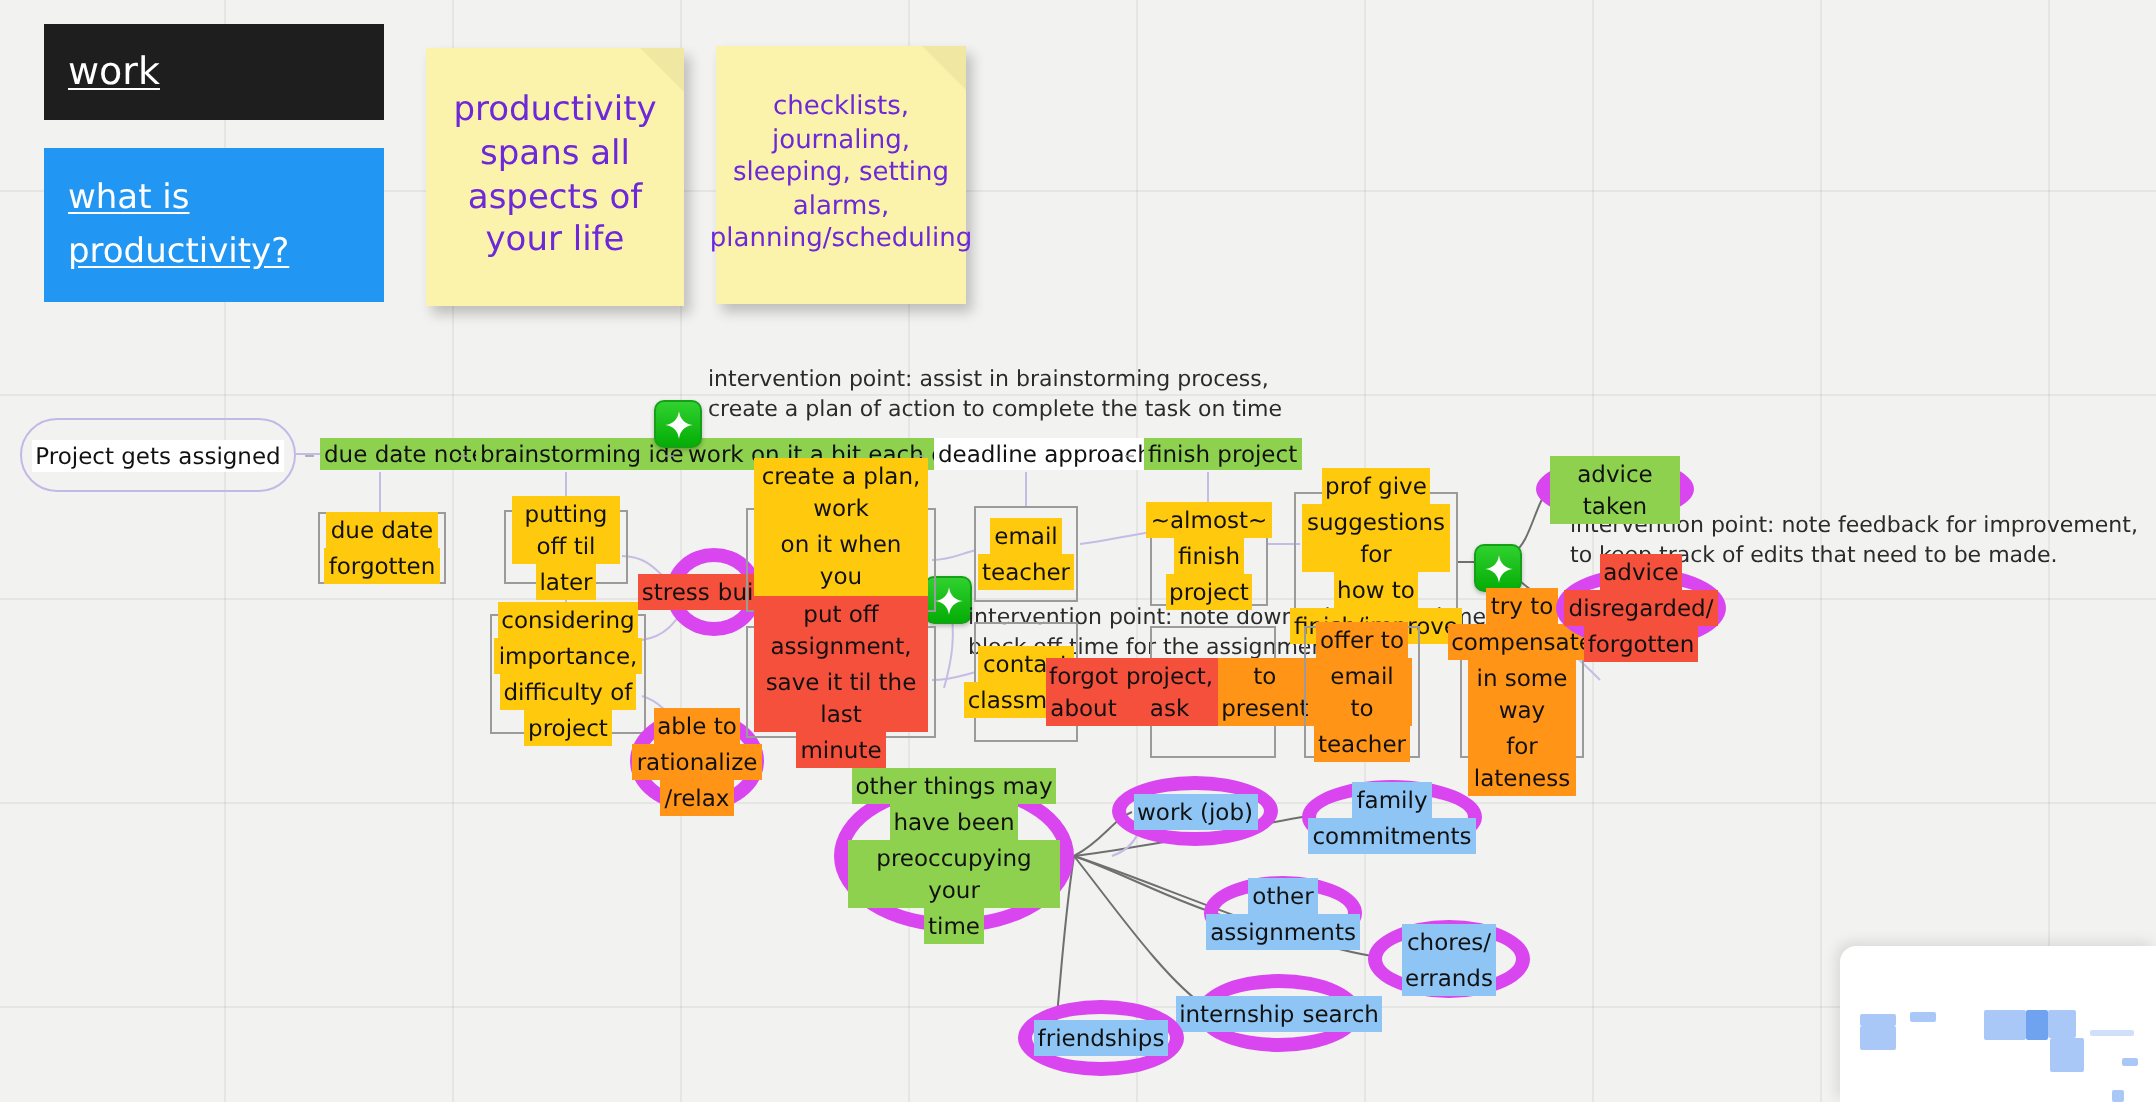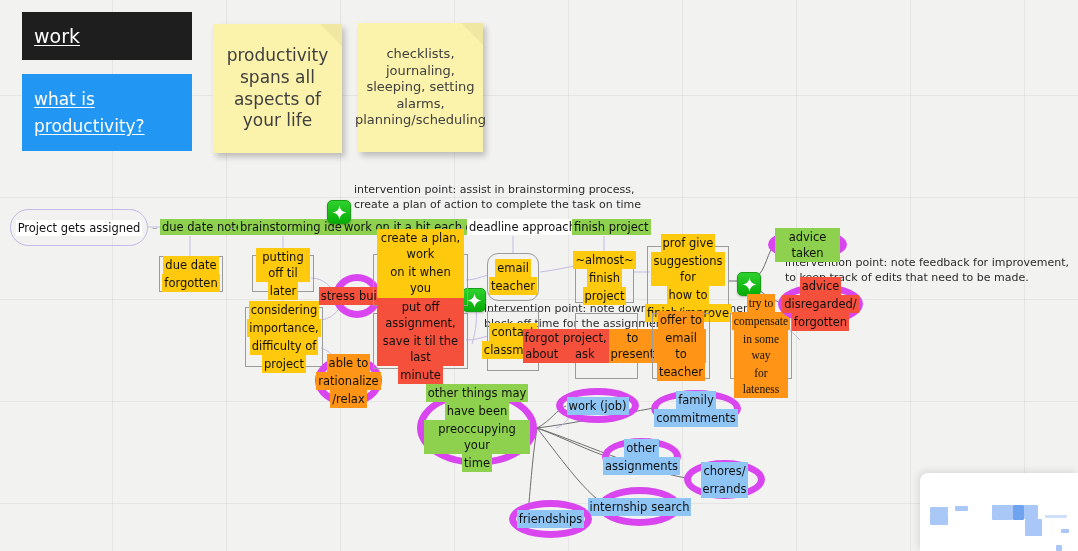--- a/index.html
+++ b/index.html
@@ -28,21 +28,21 @@
   .hl-orange{ background:#ff9416; }
   .hl-red{ background:#f4503c; }
   .hl-blue{ background:#8ec5f5; }
   .hl-white{ background:#ffffff; }
 
   
   .sticky{
     position:absolute;background:#fbf2ab;
     box-shadow:3px 4px 6px rgba(0,0,0,.22);
     display:flex;align-items:center;justify-content:center;
-    text-align:center;color:#404040;line-height:1.28;
+    text-align:center;color:#6d28d9;line-height:1.28;
     padding:6px 10px;box-sizing:border-box;
   }
   .sticky .fold{
     position:absolute;top:0;right:0;width:0;height:0;
     border-left:22px solid transparent;border-top:22px solid rgba(0,0,0,.045);
   }
 
   
   .card{
     position:absolute;box-sizing:border-box;
@@ -277,21 +277,21 @@
     <span class="hl hl-yellow">on it when you</span>
     <span class="hl hl-yellow">have spare time</span>
   </div>
 
   <div class="rect" style="left:373px;top:313px;width:95px;height:56px;flex-direction:column;">
     <span class="hl hl-red">put off assignment,</span>
     <span class="hl hl-red">save it til the last</span>
     <span class="hl hl-red">minute</span>
   </div>
 
-  <div class="rect" style="left:487px;top:253px;width:52px;height:48px;flex-direction:column;border-radius:11px;">
+  <div class="rect" style="left:487px;top:253px;width:52px;height:48px;flex-direction:column;">
     <span class="hl hl-yellow">email</span>
     <span class="hl hl-yellow">teacher</span>
   </div>
 
   <div class="rect" style="left:487px;top:311px;width:52px;height:60px;flex-direction:column;">
     <span class="hl hl-yellow">contact</span>
     <span class="hl hl-yellow">classmate</span>
   </div>
 
   <div class="rect" style="left:575px;top:252px;width:59px;height:51px;flex-direction:column;">
@@ -313,21 +313,21 @@
     <span class="hl hl-yellow">how to</span>
     <span class="hl hl-yellow">finish/improve</span>
   </div>
 
   <div class="rect" style="left:652px;top:313px;width:58px;height:66px;flex-direction:column;">
     <span class="hl hl-orange">offer to</span>
     <span class="hl hl-orange">email to</span>
     <span class="hl hl-orange">teacher</span>
   </div>
 
-  <div class="rect" style="left:730px;top:313px;width:62px;height:66px;flex-direction:column;font-family:Liberation Serif, serif;">
+  <div class="rect" style="left:730px;top:313px;width:62px;height:66px;flex-direction:column;">
     <span class="hl hl-orange">try to</span>
     <span class="hl hl-orange">compensate</span>
     <span class="hl hl-orange">in some way</span>
     <span class="hl hl-orange">for lateness</span>
   </div>
 
   <div class="ell" style="left:768px;top:229px;width:79px;height:31px;">
     <span class="hl hl-green">advice taken</span>
   </div>
 

